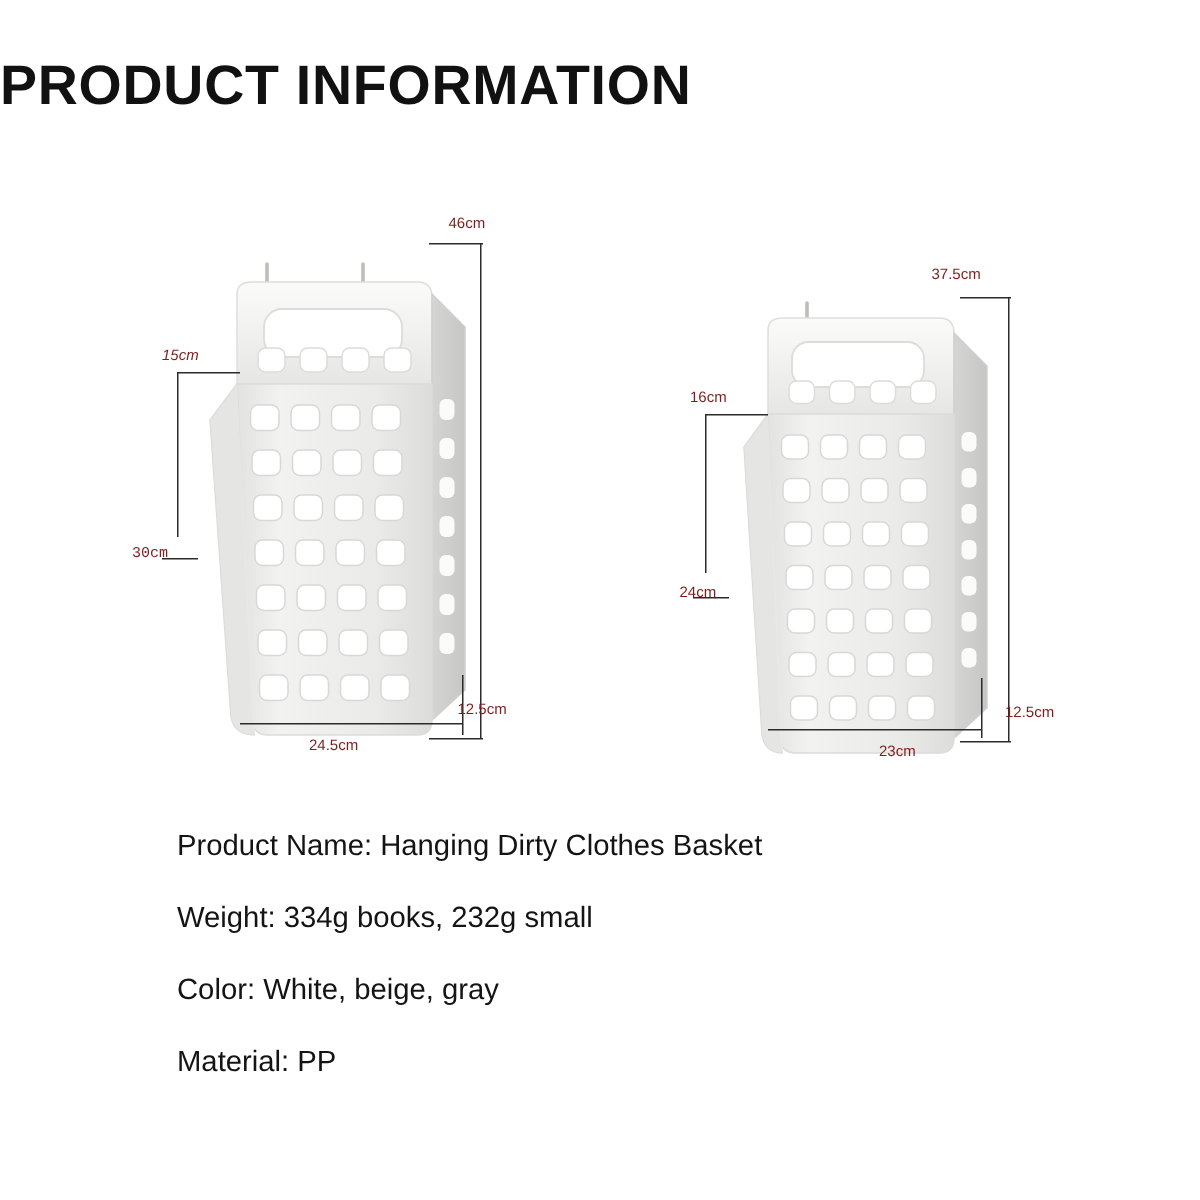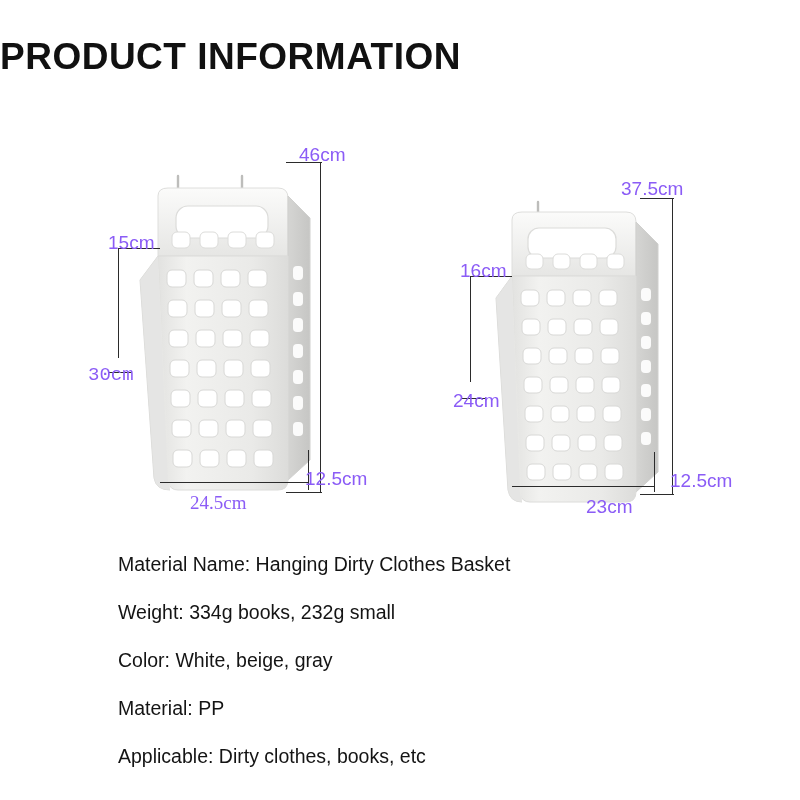--- a/index.html
+++ b/index.html
@@ -32,22 +32,22 @@
     position: absolute;
     top: 120px;
     left: 0;
     width: 800px;
     height: 400px;
   }
 
   
   .dim-label {
     position: absolute;
-    font-size: 19px;
-    color: #8b5cf6;
+    font-size: 10px;
+    color: #7f1d1d;
     white-space: nowrap;
   }
 
   
   .guide {
     position: absolute;
     background: #2b2b2b;
   }
   .guide.h { height: 1px; }
   .guide.v { width: 1px; }
@@ -174,23 +174,23 @@
   <div class="guide h" style="left:286px; top:372px; width:36px;"></div>
 
   <div class="guide h" style="left:118px; top:128px; width:42px;"></div>
   <div class="guide v" style="left:118px; top:128px; height:110px;"></div>
   <div class="guide h" style="left:108px; top:252px; width:24px;"></div>
 
   <div class="guide h" style="left:160px; top:362px; width:148px;"></div>
   <div class="guide v" style="left:308px; top:330px; height:40px;"></div>
 
   <div class="dim-label" style="left:299px; top:24px;">46cm</div>
-  <div class="dim-label" style="left:108px; top:112px;">15cm</div>
+  <div class="dim-label" style="left:108px; top:112px;font-style:italic;">15cm</div>
   <div class="dim-label" style="left:88px; top:244px;font-family:Liberation Mono, monospace;">30cm</div>
-  <div class="dim-label" style="left:190px; top:372px;font-family:Liberation Serif, serif;">24.5cm</div>
+  <div class="dim-label" style="left:206px; top:372px;">24.5cm</div>
   <div class="dim-label" style="left:305px; top:348px;">12.5cm</div>
 
   <div class="basket" style="left:478px; top:72px;">
     <svg width="210" height="350" viewBox="0 0 210 350">
       <defs>
         <linearGradient id="bodyGradS" x1="0" y1="0" x2="1" y2="0">
           <stop offset="0%" stop-color="#e2e2e0"></stop>
           <stop offset="22%" stop-color="#f2f2f0"></stop>
           <stop offset="72%" stop-color="#eaeae8"></stop>
           <stop offset="100%" stop-color="#dcdcda"></stop>
@@ -285,18 +285,17 @@
 
   <div class="dim-label" style="left:621px; top:58px;">37.5cm</div>
   <div class="dim-label" style="left:460px; top:140px;">16cm</div>
   <div class="dim-label" style="left:442px; top:270px;margin-left:11px;">24cm</div>
   <div class="dim-label" style="left:538px; top:376px;margin-left:48px;">23cm</div>
   <div class="dim-label" style="left:670px; top:350px;">12.5cm</div>
 
 </div>
 
 <div class="specs">
-  <div class="spec-line">Material Name: Hanging Dirty Clothes Basket</div>
+  <div class="spec-line">Product Name: Hanging Dirty Clothes Basket</div>
   <div class="spec-line">Weight: 334g books, 232g small</div>
   <div class="spec-line">Color: White, beige, gray</div>
   <div class="spec-line">Material: PP</div>
-  <div class="spec-line">Applicable: Dirty clothes, books, etc</div>
 </div>
 
 </body></html>

